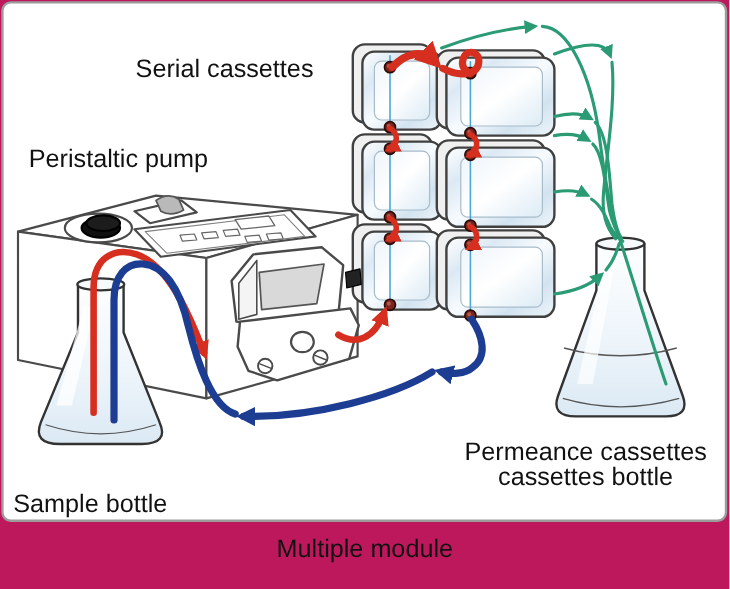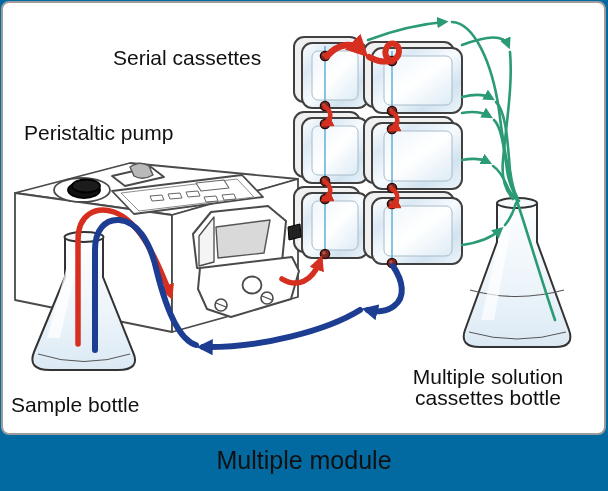--- a/index.html
+++ b/index.html
@@ -1,24 +1,24 @@
 <!DOCTYPE html>
 <html><head>
 <meta charset="utf-8">
 <style>
   html,body{margin:0;padding:0;background:#ffffff;}
-  .figure{position:relative;width:608px;height:491px;background:#0369a1;overflow:hidden;
+  .figure{position:relative;width:608px;height:491px;background:#be185d;overflow:hidden;
           font-family:"Liberation Sans","DejaVu Sans",sans-serif;}
   .frame{position:absolute;left:1px;top:1px;width:601px;height:430px;
          border:2px solid #9c9c9c;border-radius:8px;background:#fff;}
   svg.art{position:absolute;left:0;top:0;}
   .lbl{position:absolute;color:#111;font-size:21px;line-height:22px;white-space:nowrap;}
   .lbl2{position:absolute;color:#111;font-size:21px;line-height:21px;text-align:center;}
   .caption{position:absolute;left:0;top:446px;width:608px;text-align:center;
-           color:#111;font-size:25px;}
+           color:#111;font-size:21px;}
 </style>
 </head>
 <body>
 
 <div class="figure">
   <div class="frame"></div>
 
   <svg class="art" width="608" height="437" viewBox="0 0 608 437">
     <defs>
       <linearGradient id="faceGrad" x1="0" y1="0" x2="1" y2="1">
@@ -207,21 +207,21 @@
       <path d="M493,166 C501,171 505,181 508,188 C511,194 515,198 519,201"></path>
       <path d="M462,245 C477,243 491,238 500,230" marker-end="url(#arrowGreen)"></path>
       <path d="M505,225 C511,218 514,210 516,203"></path>
     </g>
   </svg>
 
   <div class="lbl" style="left:113px;top:47px">Serial cassettes</div>
 
   <div class="lbl" style="left:24px;top:122px">Peristaltic pump</div>
 
-  <div class="lbl" style="left:11px;top:394px">Sample bottle</div>
+  <div class="lbl" style="left:11px;top:410px">Sample bottle</div>
 
   <div class="lbl2" style="left:372px;top:366px;width:232px">
-    <span>Multiple solution</span><br>
+    <span>Permeance cassettes</span><br>
     <span>cassettes bottle</span>
   </div>
 
   <div class="caption">Multiple module</div>
 </div>
 
 </body></html>

